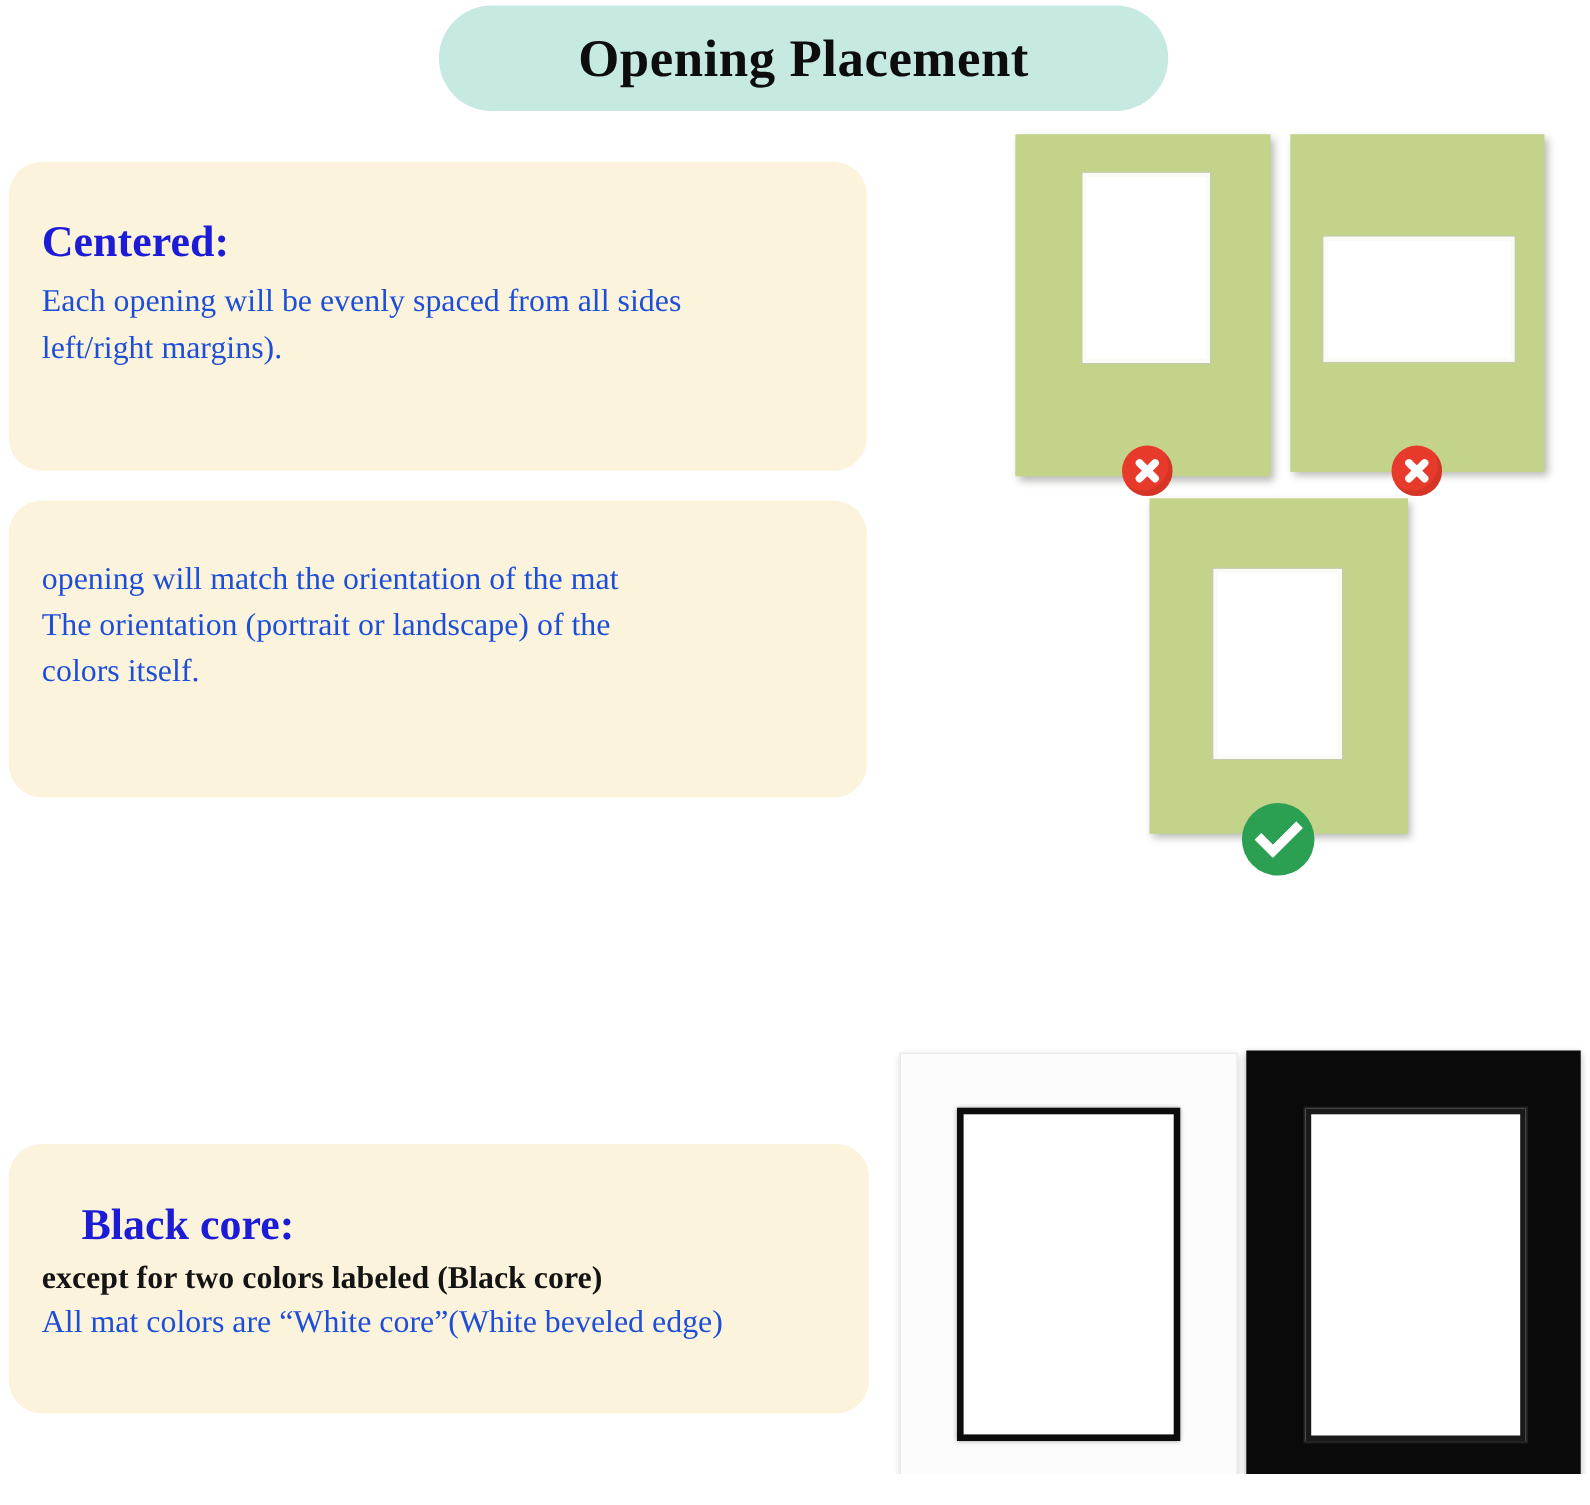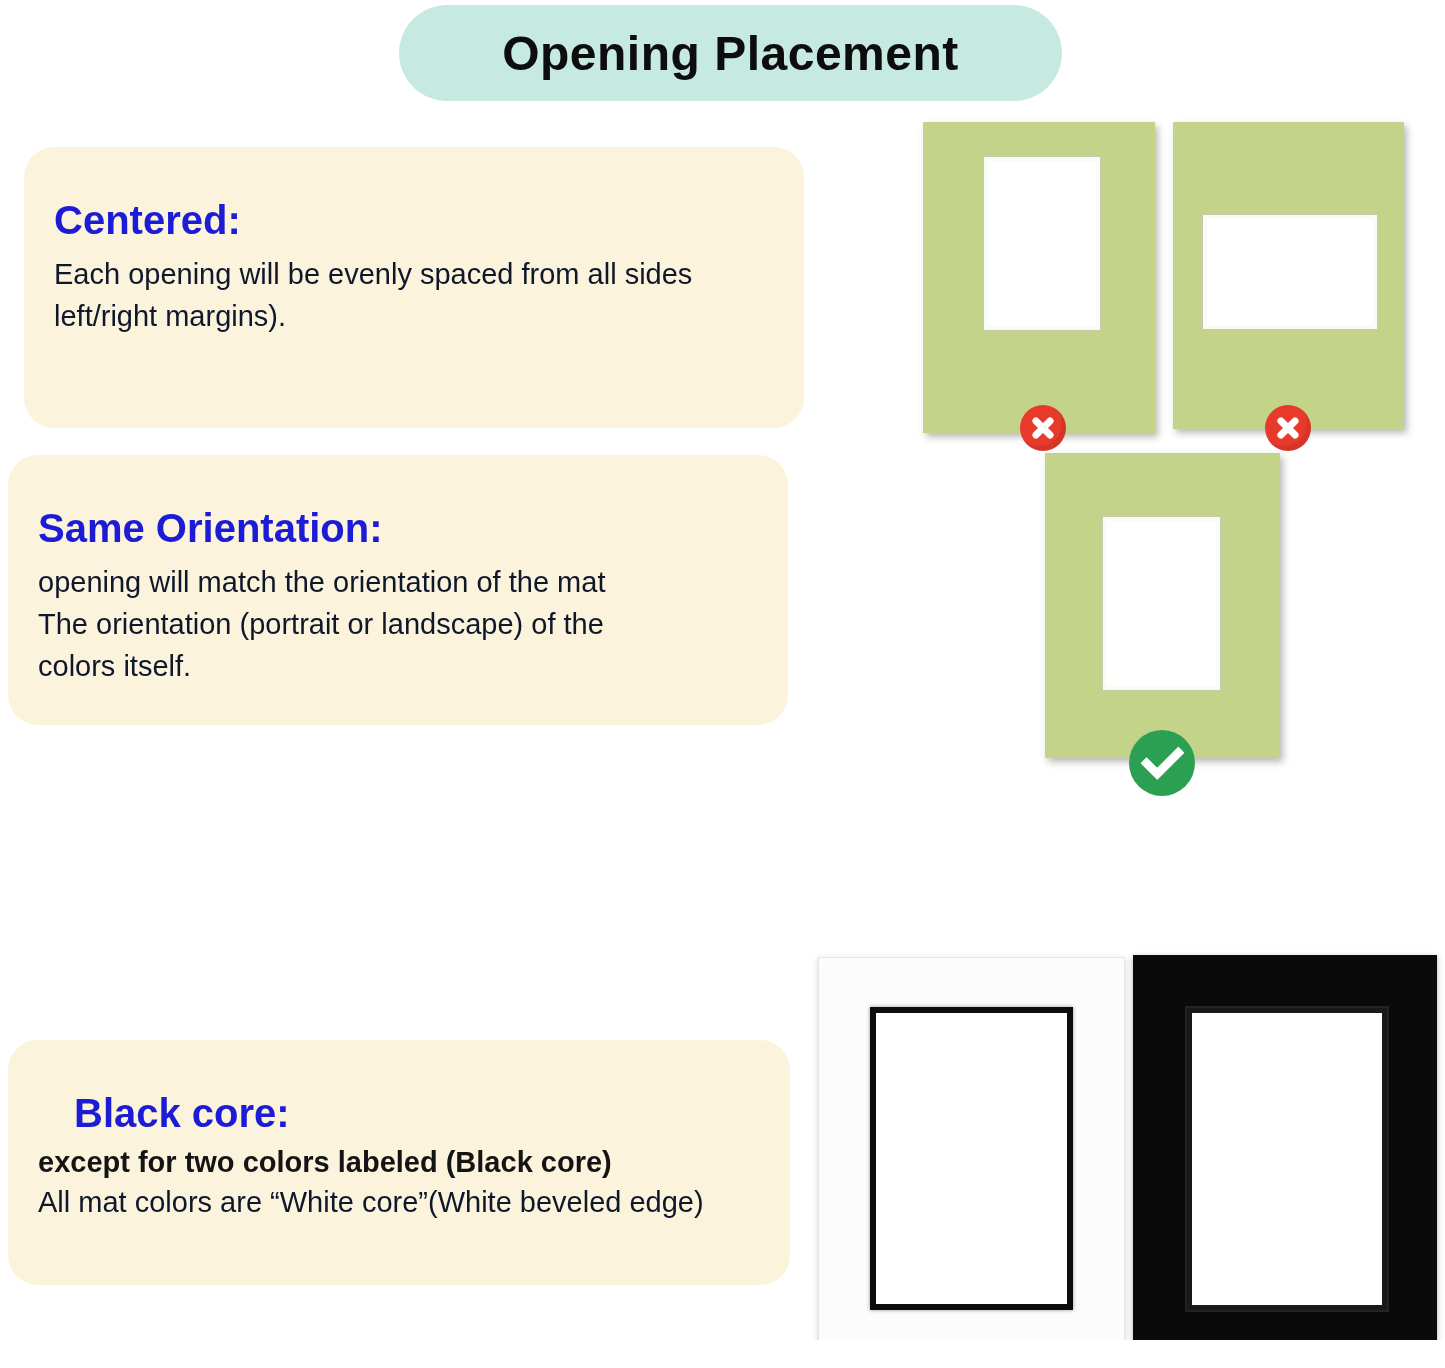--- a/index.html
+++ b/index.html
@@ -1,21 +1,21 @@
 <!DOCTYPE html>
 <html><head>
 <meta charset="utf-8">
 <title>Opening Placement</title>
 <style>
   html,body{margin:0;padding:0;background:#ffffff;}
   #stage{
     position:relative;
     width:1445px;height:1340px;
     background:#ffffff;
-    font-family:Liberation Sans, sans-serif;
+    font-family:Liberation Serif, serif;
     overflow:hidden;
   }
   
   .pill{
     position:absolute;
     background:#c6e9e2;
     border-radius:50px;
     display:flex;align-items:center;justify-content:center;
     font-weight:bold;font-size:48px;color:#0d0d0d;
     letter-spacing:0.5px;
@@ -24,29 +24,29 @@
   #pill-blackcore{left:393px;top:811px;width:668px;height:99px;}
 
   
   .note-box{
     position:absolute;
     background:#fbf3dc;
     border-radius:30px;
     box-sizing:border-box;
     padding:50px 24px 0 30px;
   }
-  #box-centered{left:24px;top:147px;width:780px;height:281px;}
+  #box-centered{left:8px;top:147px;width:780px;height:281px;}
   #box-orientation{left:8px;top:455px;width:780px;height:270px;}
   #box-blackcore{left:8px;top:1040px;width:782px;height:245px;}
   .note-heading{
     font-size:40px;font-weight:bold;color:#1c1cd6;
     line-height:46px;margin:0 0 10px 0;
   }
   .note-line{
-    font-size:29px;color:#0f172a;line-height:42px;white-space:nowrap;
+    font-size:29px;color:#1d4ed8;line-height:42px;white-space:nowrap;
   }
   #box-blackcore .note-heading{margin-bottom:6px;margin-left:36px;}
   #box-blackcore .note-line{line-height:40px;}
   .note-line.bold-line{font-weight:bold;color:#141414;}
 
   
   .mat{
     position:absolute;
     background:#c3d389;
     box-shadow:3px 4px 7px rgba(100,100,90,0.45);
@@ -128,21 +128,20 @@
     <span>Opening Placement</span>
   </div>
 
   <div class="note-box" id="box-centered">
     <div class="note-heading">Centered:</div>
     <div class="note-line">Each opening will be evenly spaced from all sides</div>
     <div class="note-line">left/right margins).</div>
   </div>
 
   <div class="note-box" id="box-orientation">
-    <div class="note-heading">Same Orientation:</div>
     <div class="note-line">opening will match the orientation of the mat</div>
     <div class="note-line">The orientation (portrait or landscape) of the</div>
     <div class="note-line">colors itself.</div>
   </div>
 
   <div class="mat" id="mat-a">
     <div class="mat-opening"></div>
   </div>
   <div class="mat" id="mat-b">
     <div class="mat-opening"></div>

